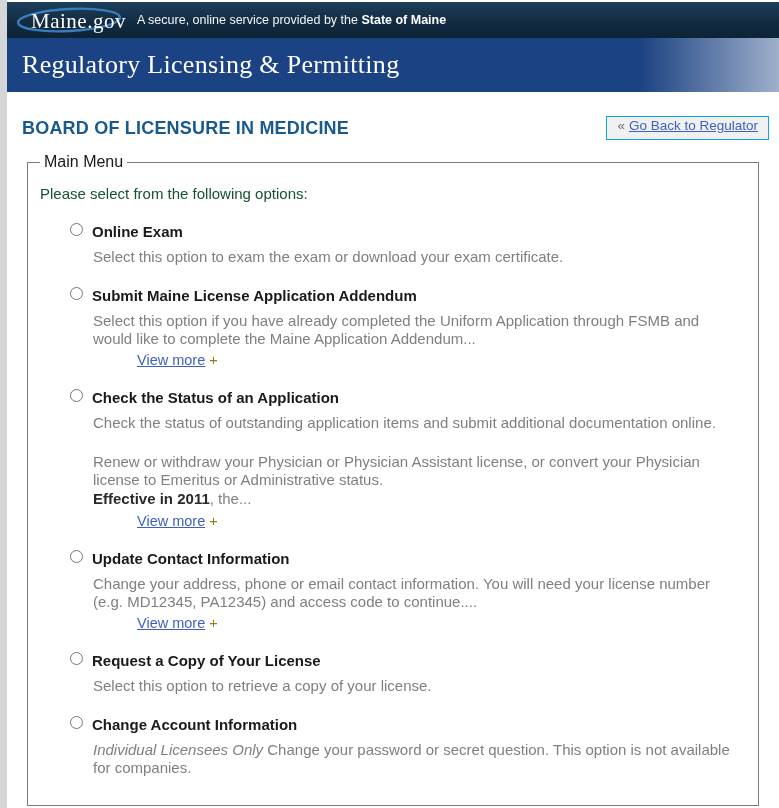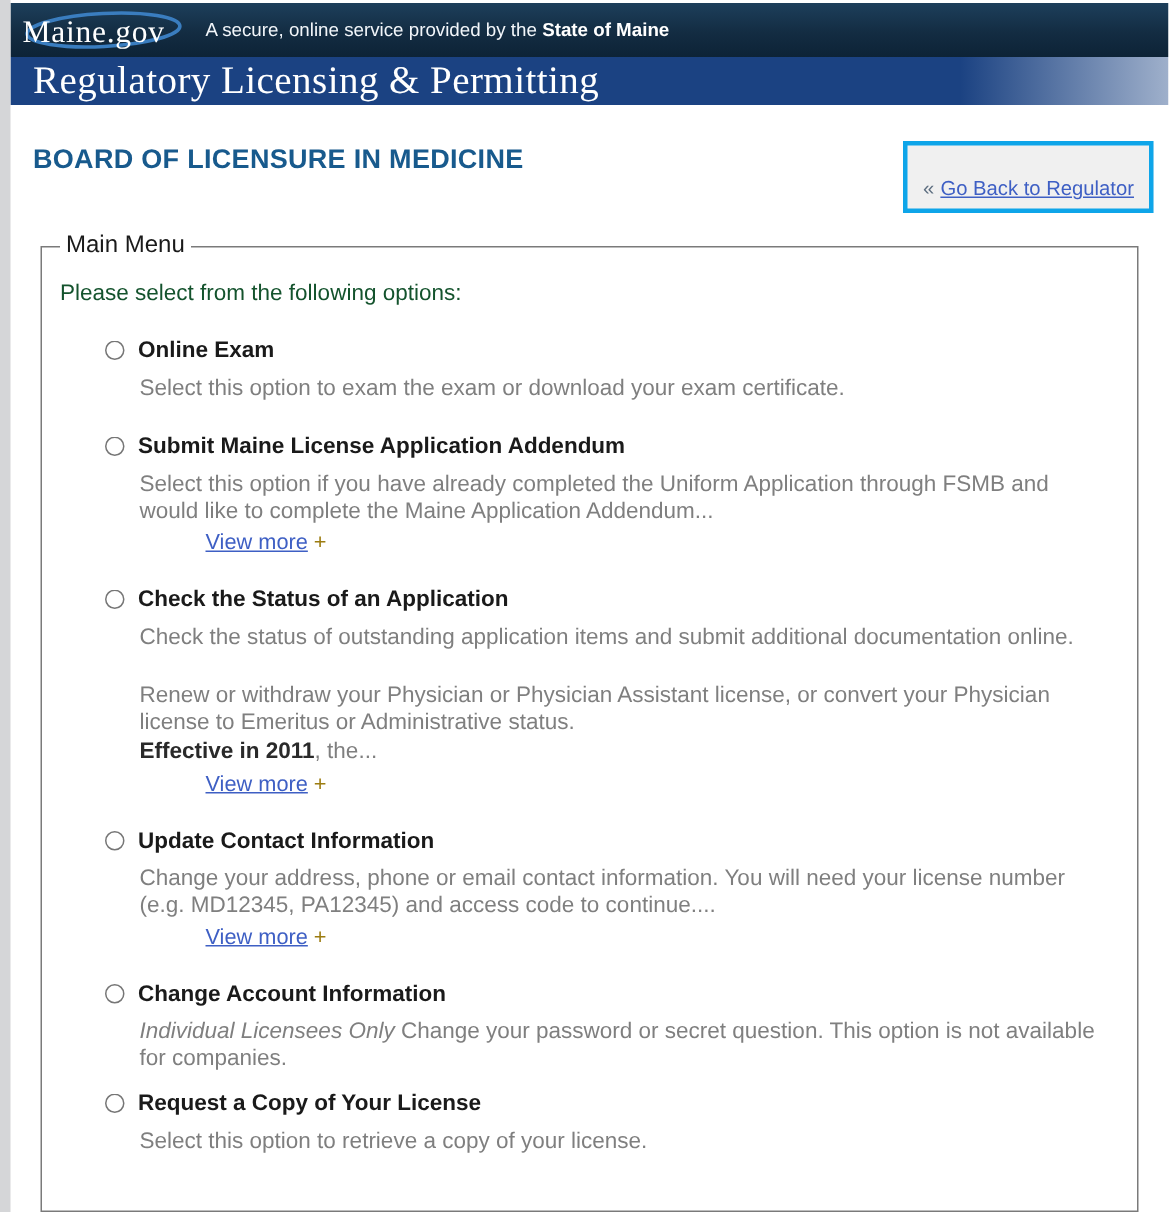--- a/index.html
+++ b/index.html
@@ -16,66 +16,66 @@
   }
   .topbar {
     margin:2px 0 0 7px;
     height:36px;
     background:linear-gradient(180deg,#1d3f5b 0%, #132c42 55%, #0d2336 100%);
     display:flex; align-items:center;
     padding-left:8px;
   }
   .logo-wrap { position:relative; width:108px; height:32px; flex:0 0 auto; }
   .logo-text {
-    position:absolute; left:0; top:5px;
+    position:absolute; left:16px; top:5px;
     font-family:"Liberation Serif", serif;
     font-size:21px; color:#ffffff; letter-spacing:0.5px;
     z-index:2; white-space:nowrap;
   }
   .logo-swoosh { position:absolute; left:0; top:0; z-index:1; }
   .tagline { color:#f2f6fa; font-size:12.5px; margin-left:14px; white-space:nowrap; }
   .tagline b { color:#ffffff; }
   .banner {
     margin-left:7px;
-    height:32px;
+    height:54px;
     background:linear-gradient(90deg,#1b4282 0%, #1b4282 82%, #9fb0cb 100%);
     display:flex; align-items:center;
     padding-left:15px;
   }
   .banner-title {
     font-family:"Liberation Serif", serif;
     font-size:26px; color:#ffffff; font-weight:400; letter-spacing:0.3px;
   }
   .head-row {
     margin:24px 10px 0 22px;
     display:flex; justify-content:space-between; align-items:flex-start;
   }
   .page-title {
     color:#185a8d; font-size:18px; font-weight:bold; letter-spacing:0.2px;
     padding-top:2px;
   }
   .back-btn {
-    background:#f0f0f0; border:3px solid #0ea5e9;
-    padding:21px 10px 6px 10px; font-size:13.5px; white-space:nowrap;
+    background:#f0f0f0; border:1px solid #0ea5e9;
+    padding:1px 10px 6px 10px; font-size:13.5px; white-space:nowrap;
     cursor:pointer;
   }
   .back-btn .chev { color:#5d6e80; margin-right:4px; }
   .back-btn a { color:#3e5fc4; text-decoration:underline; }
   fieldset.main-menu {
     margin:13px 20px 0 27px;
     border:1px solid #7a7a7a;
     padding:6px 12px 16px 10px;
   }
   legend.menu-legend {
     font-size:16px; color:#1a1a1a; padding:0 4px; margin-left:2px;
   }
   .intro { font-size:15px; color:#14532d; margin:8px 0 21px 2px; }
   .options { margin-left:32px; }
   .option { margin-bottom:21px; }
-  .opt-row { display:flex; align-items:center; }
+  .opt-row { display:flex; align-items:flex-start; }
   .opt-row input[type=radio] { width:13px; height:13px; margin:0 9px 0 0; flex:0 0 auto; }
   .opt-label { font-size:15px; font-weight:bold; color:#1a1a1a; cursor:pointer; }
   .desc {
     margin:8px 0 0 23px; color:#7f7f7f; font-size:15px; line-height:18px;
     max-width:648px;
   }
   .note { margin:0 0 0 23px; font-size:15px; line-height:20px; color:#7f7f7f; }
   .note b { color:#2a2a2a; }
   .viewmore { margin:4px 0 0 23px; font-size:14.5px; }
   .viewmore a { color:#3e5fc4; text-decoration:underline; cursor:pointer;margin-left:44px; }
@@ -144,31 +144,31 @@
 
     <div class="option">
       <div class="opt-row">
         <input type="radio" name="menuOption" style="">
         <span class="opt-label">Update Contact Information</span>
       </div>
       <div class="desc">Change your address, phone or email contact information. You will need your license number (e.g. MD12345, PA12345) and access code to continue....</div>
       <div class="viewmore"><a>View more</a><span class="plus">+</span></div>
     </div>
 
+    <div class="option">
+      <div class="opt-row">
+        <input type="radio" name="menuOption" style="">
+        <span class="opt-label">Request a Copy of Your License</span>
+      </div>
+      <div class="desc">Select this option to retrieve a copy of your license.</div>
+    </div>
+
     <div class="option" style="margin-bottom:12px;">
       <div class="opt-row">
         <input type="radio" name="menuOption" style="">
         <span class="opt-label">Change Account Information</span>
       </div>
       <div class="desc"><i>Individual Licensees Only</i><span> Change your password or secret question. This option is not available for companies.</span></div>
     </div>
 
-    <div class="option">
-      <div class="opt-row">
-        <input type="radio" name="menuOption" style="">
-        <span class="opt-label">Request a Copy of Your License</span>
-      </div>
-      <div class="desc">Select this option to retrieve a copy of your license.</div>
-    </div>
-
   </div>
 
 </fieldset>
 
 </body></html>

